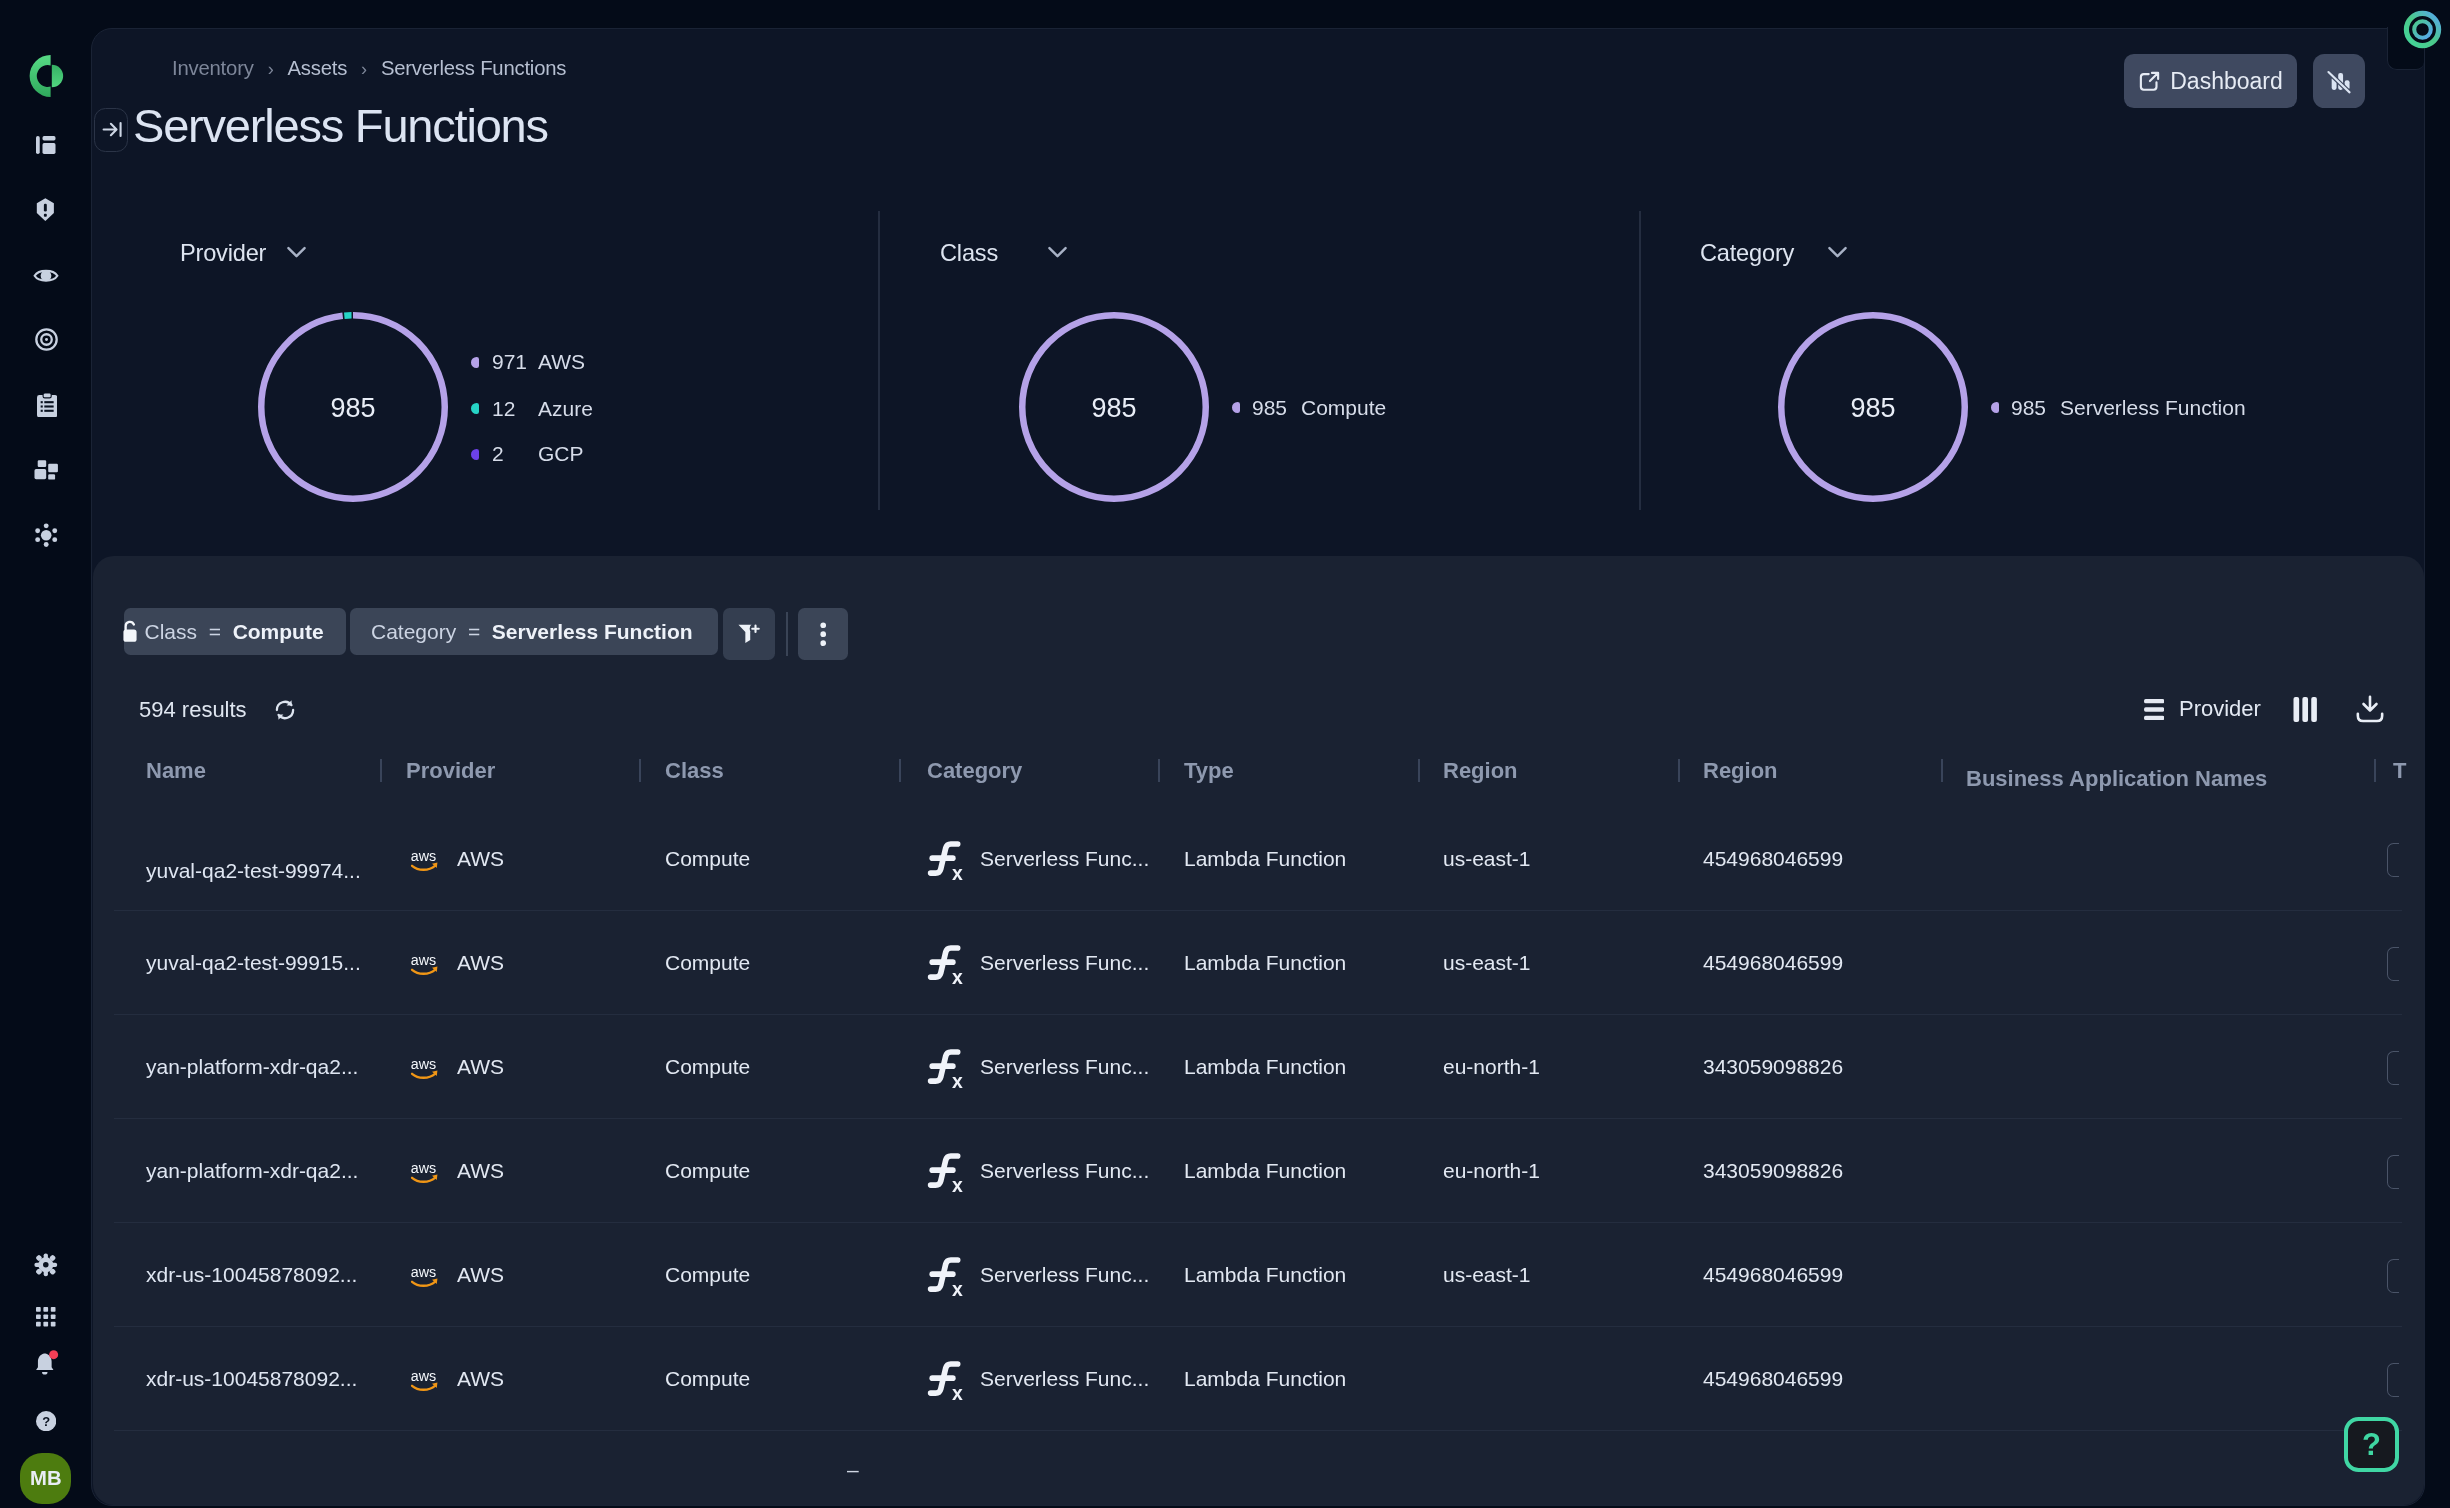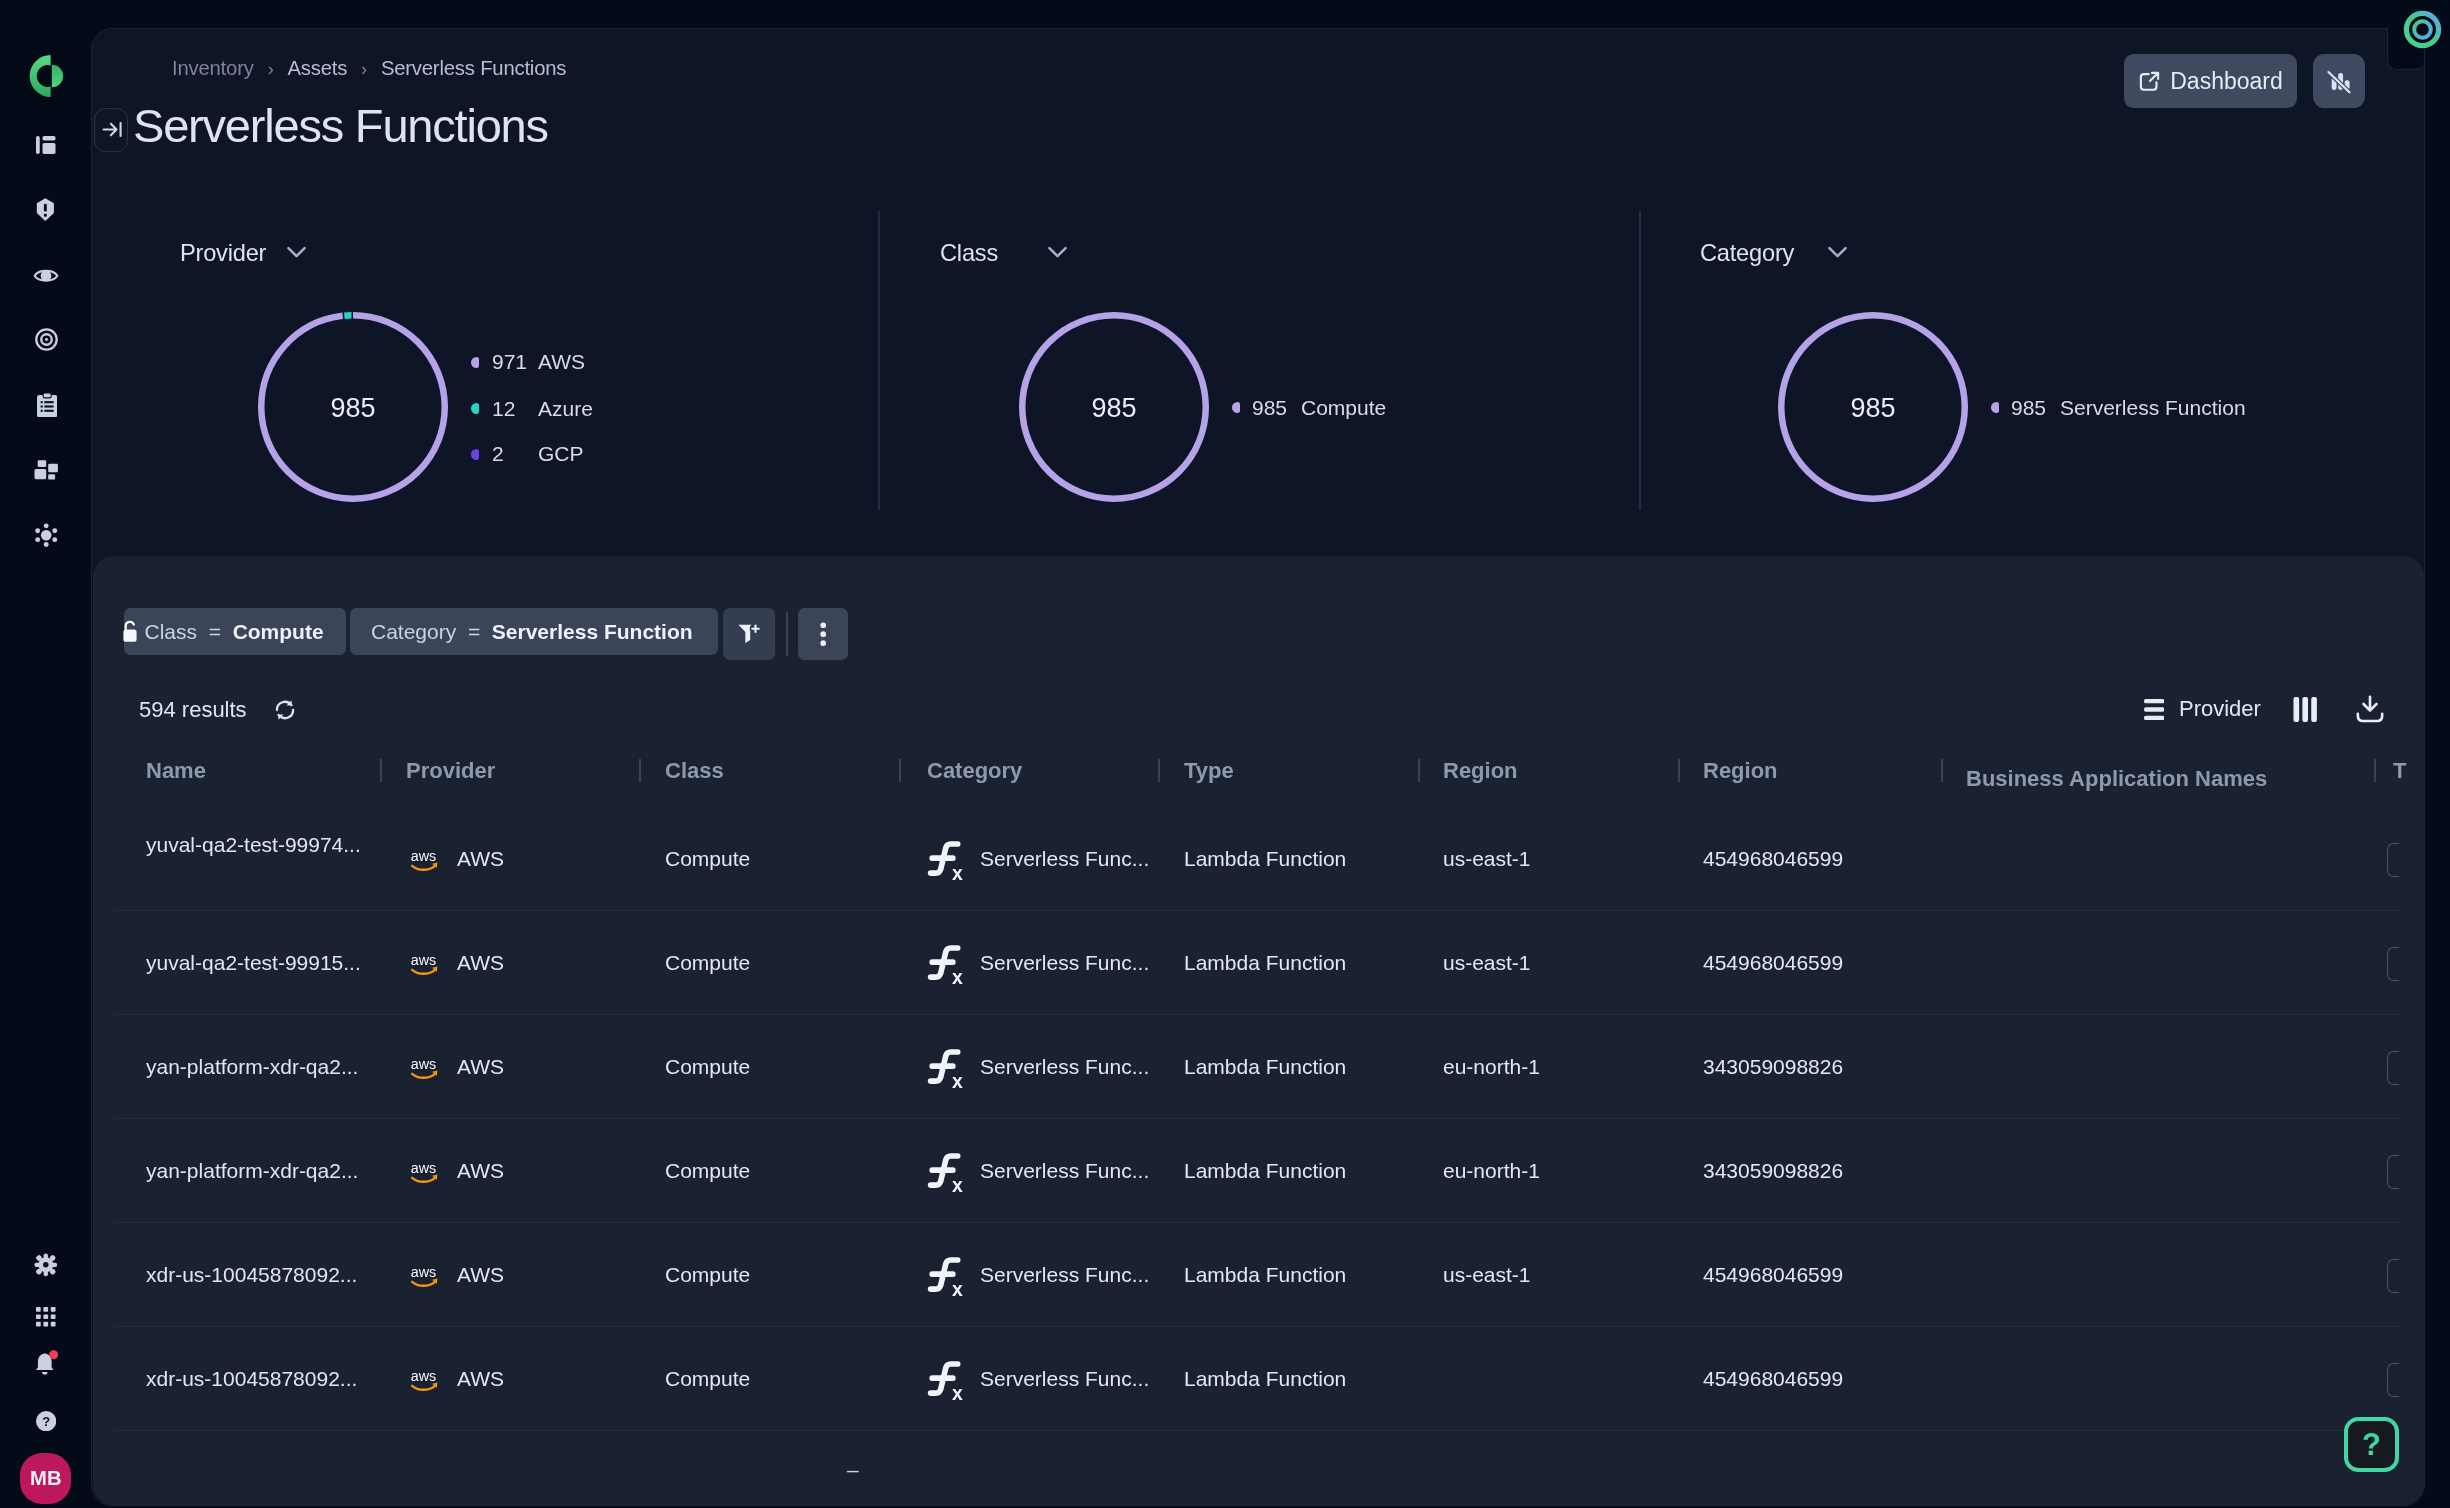--- a/index.html
+++ b/index.html
@@ -60,21 +60,21 @@
   .tdname { font-size:21px; color:#dfe6f2; }
   .bracket { width:12.2px; height:34px; border:1.6px solid #4a5468; border-right:none;
     border-radius:6.5px 0 0 6.5px; }
 
   
   #help { left:2344px; top:1417px; width:55px; height:55px; border:4.1px solid #40d7a4;
     background:#16191f; border-radius:14.6px; color:#3fd6a2; font-size:31px; font-weight:bold;
     display:flex; align-items:center; justify-content:center; }
 
   
-  #avatar { left:20.3px; top:1453px; width:51px; height:51px; background:#be185d; border-radius:22px;
+  #avatar { left:20.3px; top:1453px; width:51px; height:51px; background:#4d7c0f; border-radius:22px;
     color:#e8edf5; font-size:20.3px; font-weight:bold; display:flex; align-items:center; justify-content:center; }
 
   svg { display:block; }
 </style>
 </head>
 <body>
 <div id="stage">
   <div class="abs" id="panel"></div>
   <div class="abs" id="notch"></div>
   <div class="abs" id="card"></div>
@@ -182,21 +182,21 @@
   <div class="abs th" style="left:2393px; top:758px;">T</div>
   <div class="abs thsep" style="left:380px;"></div>
   <div class="abs thsep" style="left:639px;"></div>
   <div class="abs thsep" style="left:899px;"></div>
   <div class="abs thsep" style="left:1158px;"></div>
   <div class="abs thsep" style="left:1418px;"></div>
   <div class="abs thsep" style="left:1678px;"></div>
   <div class="abs thsep" style="left:1941px;"></div>
   <div class="abs thsep" style="left:2374px;"></div>
 
-  <div class="abs tdname" style="left:146px; top:833px;">yuval-qa2-test-99974...</div>
+  <div class="abs tdname" style="left:146px; top:859px;">yuval-qa2-test-99974...</div>
   <svg class="abs" style="left:410px; top:849px;" width="31" height="23" viewBox="0 0 38 28">
       <text x="1" y="14" font-size="17.5" fill="#f5f8fc" font-family="Liberation Sans">aws</text>
       <path d="M2.5 20.5 C 10 27, 23 27, 31 20.2" stroke="#f09616" stroke-width="2.8" fill="none" stroke-linecap="round"></path>
       <path d="M32.8 23.3 L33.6 16.6 L27 17.9 Z" fill="#f09616"></path>
     </svg>
   <div class="abs td" style="left:457px; top:847px;">AWS</div>
   <div class="abs td" style="left:665px; top:847px;">Compute</div>
   <svg class="abs" style="left:925px; top:840px;" width="46" height="42" viewBox="0 0 56 52">
       <g stroke="#f0f3f9" stroke-width="7" stroke-linecap="round" fill="none">
         <path d="M40 5 L31.5 5 Q26.5 5 25.2 10 L19 36 Q17.7 41 12.7 41 L6.5 41"></path>

